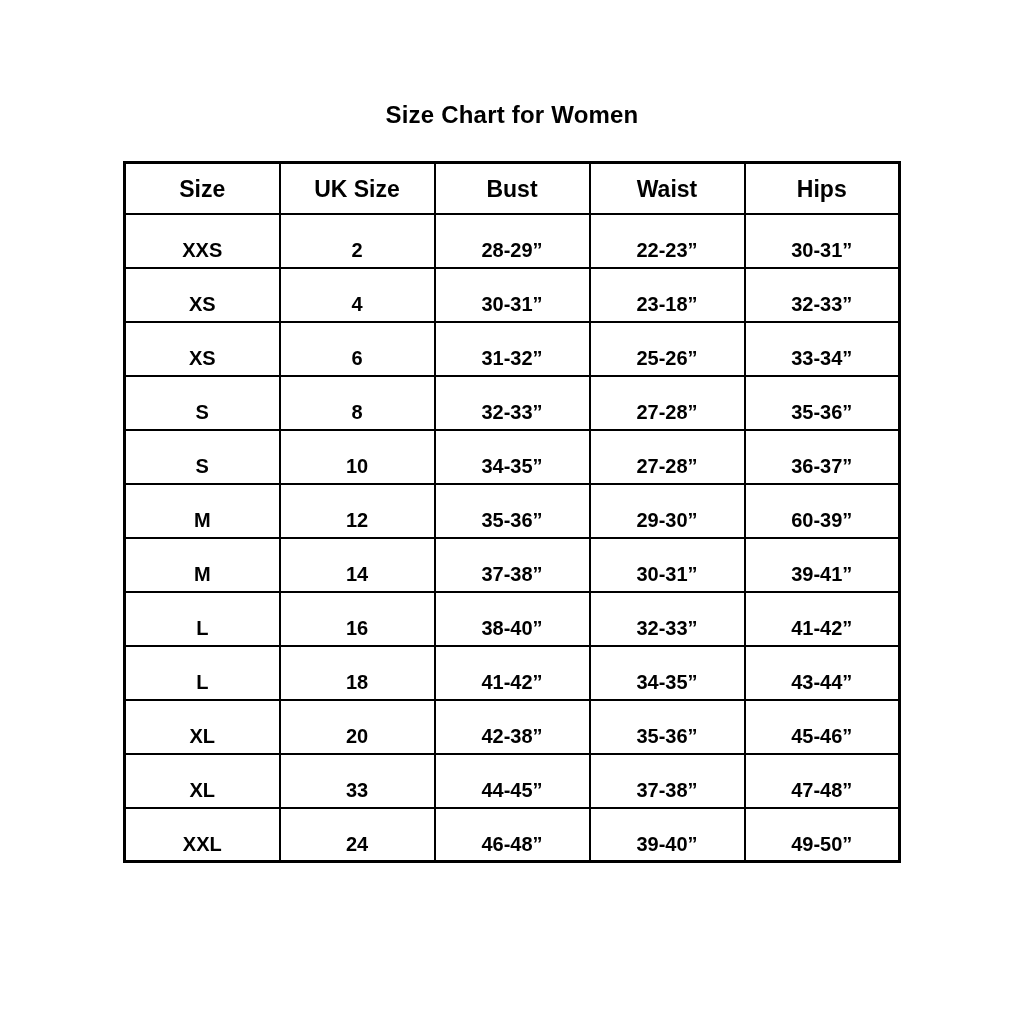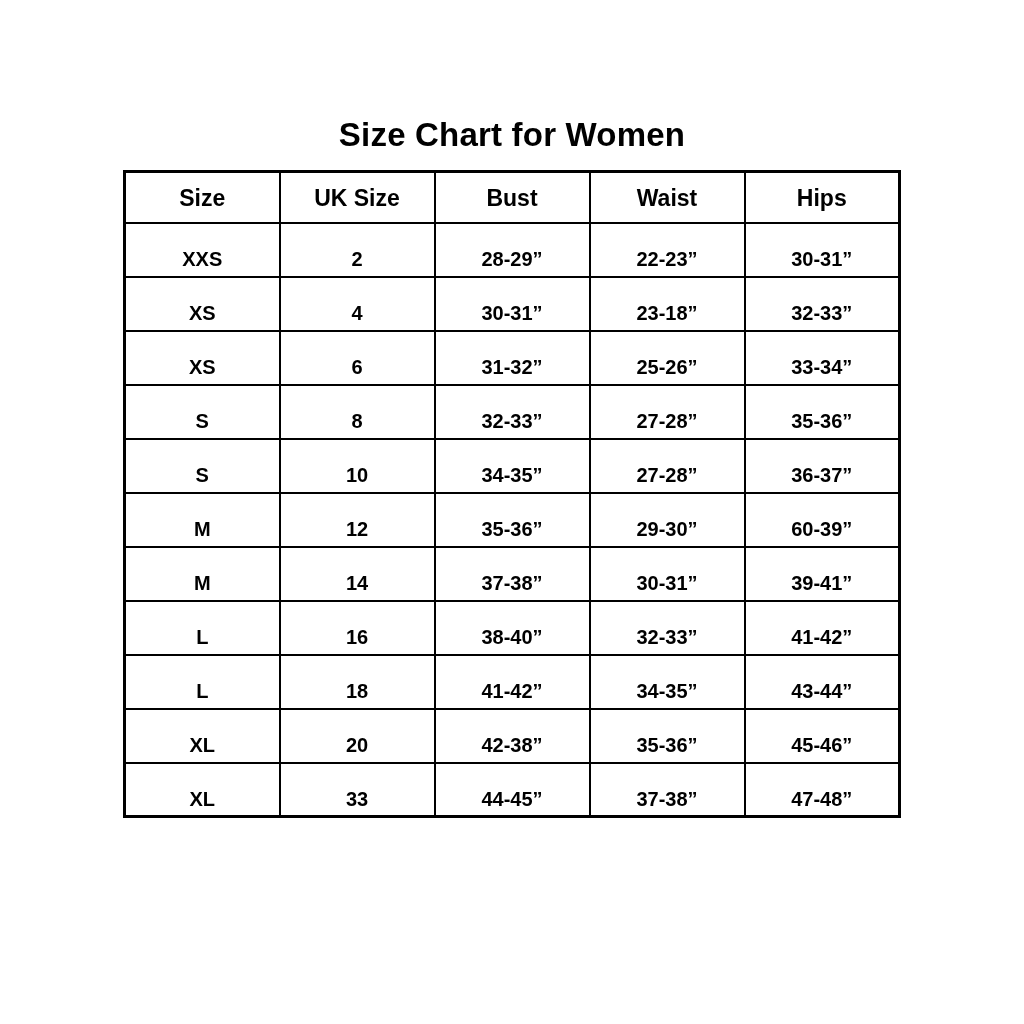--- a/index.html
+++ b/index.html
@@ -8,33 +8,33 @@
     background: #ffffff;
   }
   body {
     width: 1024px;
     height: 1024px;
     font-family: "Liberation Sans", sans-serif;
     color: #000000;
     position: relative;
   }
   .page-title {
-    margin: 15px;
+    margin: 0;
     padding-top: 101px;
     text-align: center;
-    font-size: 33px;
+    font-size: 24px;
     font-weight: bold;
     letter-spacing: 0.2px;
     color: #000000;
   }
   table.size-chart {
     border-collapse: collapse;
     table-layout: fixed;
     width: 778px;
-    margin: 16px auto 0 auto;
+    margin: 32px auto 0 auto;
     border: 3px solid #000000;
     background: #ffffff;
   }
   table.size-chart th,
   table.size-chart td {
     border: 2px solid #000000;
     text-align: center;
     vertical-align: top;
     font-weight: bold;
     color: #000000;
@@ -139,14 +139,21 @@
         <td>35-36”</td>
         <td>45-46”</td>
       </tr>
       <tr>
         <td>XL</td>
         <td>33</td>
         <td>44-45”</td>
         <td>37-38”</td>
         <td>47-48”</td>
       </tr>
+      <tr>
+        <td>XXL</td>
+        <td>24</td>
+        <td>46-48”</td>
+        <td>39-40”</td>
+        <td>49-50”</td>
+      </tr>
     </tbody>
 </table>
 
 </body></html>

